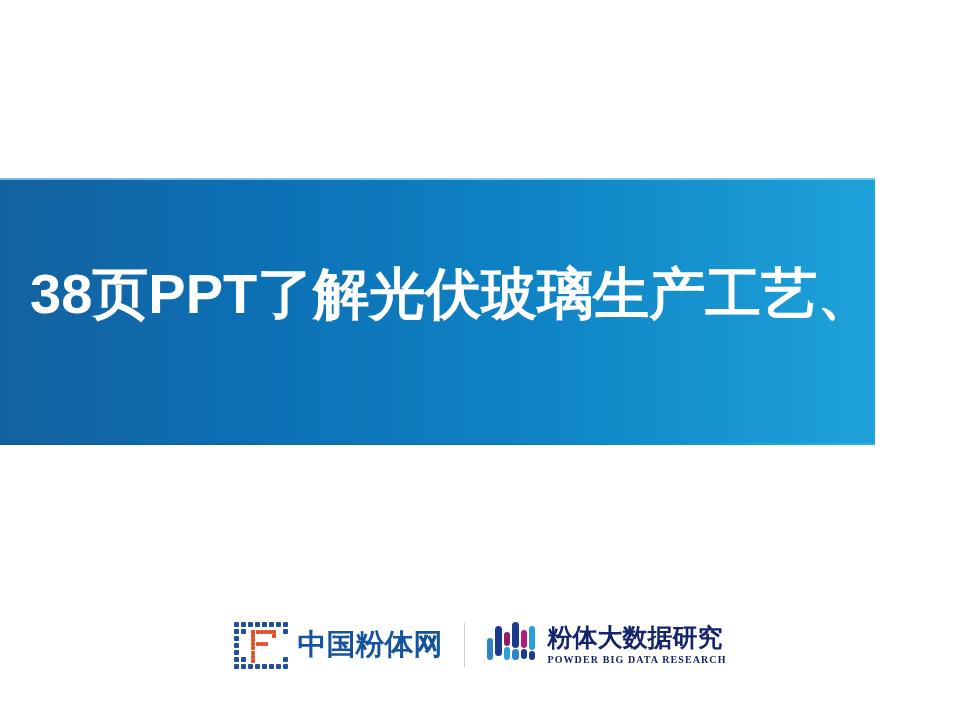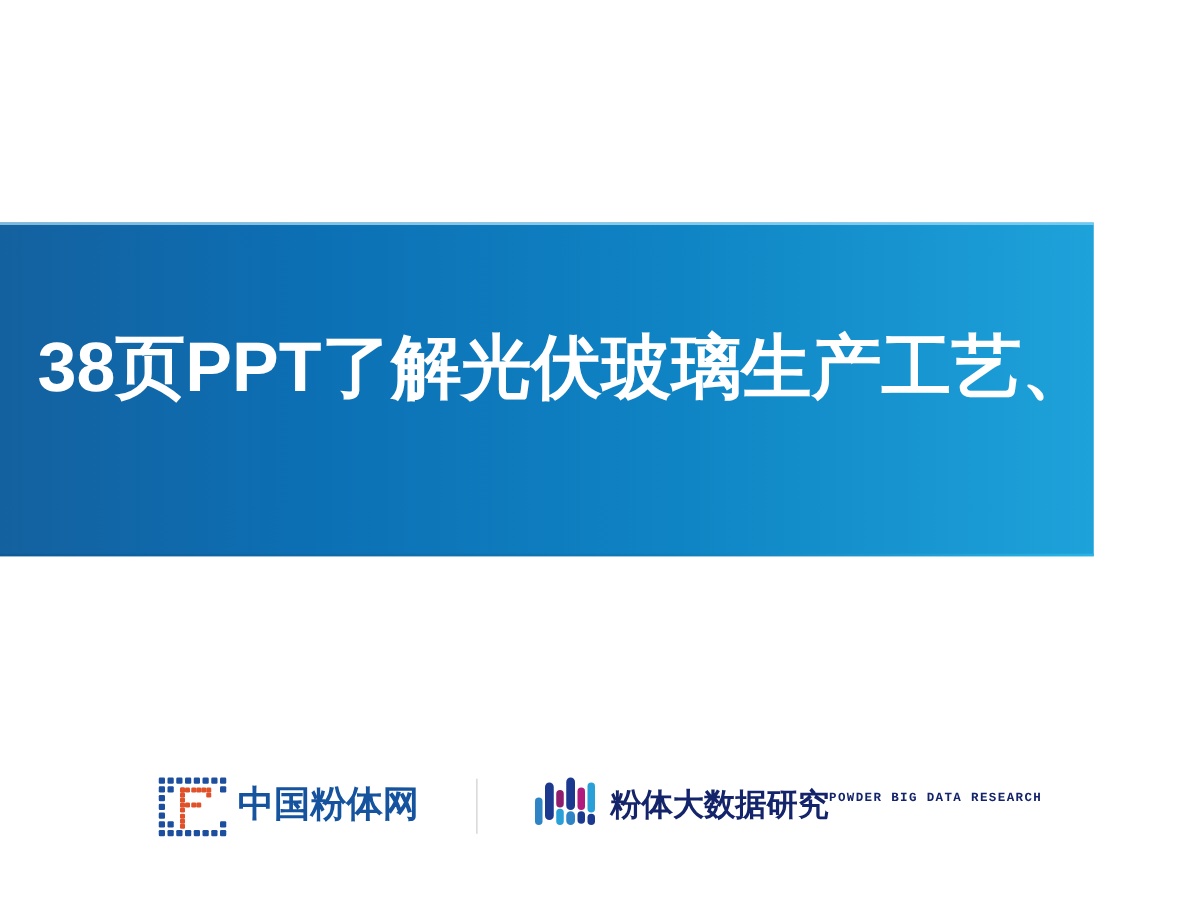--- a/index.html
+++ b/index.html
@@ -75,21 +75,20 @@
   
   #footer-logos {
     position: absolute;
     left: 0;
     top: 607px;
     width: 960px;
     height: 75px;
     display: flex;
     align-items: center;
     justify-content: center;
-    gap: 24px;
   }
 
   .logo-block {
     display: flex;
     align-items: center;
   }
 
   
   #cf-dot-mark {
     position: relative;
@@ -134,39 +133,40 @@
     height: 50px;
     margin-right: 10px;
   }
   #bars-icon .bar {
     position: absolute;
     border-radius: 4px;
   }
 
   #bigdata-text-wrap {
     display: flex;
+    flex-direction: column;
     justify-content: center;
   }
   #bigdata-cn {
     color: #14246b;
     font-weight: bold;
     font-size: 25px;
     letter-spacing: 0px;
     line-height: 1.08;
     white-space: nowrap;
     font-family: "Liberation Sans", "DejaVu Sans", sans-serif;
   }
   #bigdata-en {
     color: #14246b;
     font-weight: bold;
     font-size: 10px;
     letter-spacing: 1.1px;
     margin-top: 3px;
     white-space: nowrap;
-    font-family: Liberation Mono, monospace;
+    font-family: Liberation Serif, serif;
   }
 </style>
 </head>
 <body>
 
 <div id="slide">
 
   <div id="title-banner">
     <div class="title-line" id="title-line-1">38页PPT了解光伏玻璃生产工艺、</div>
   </div>

